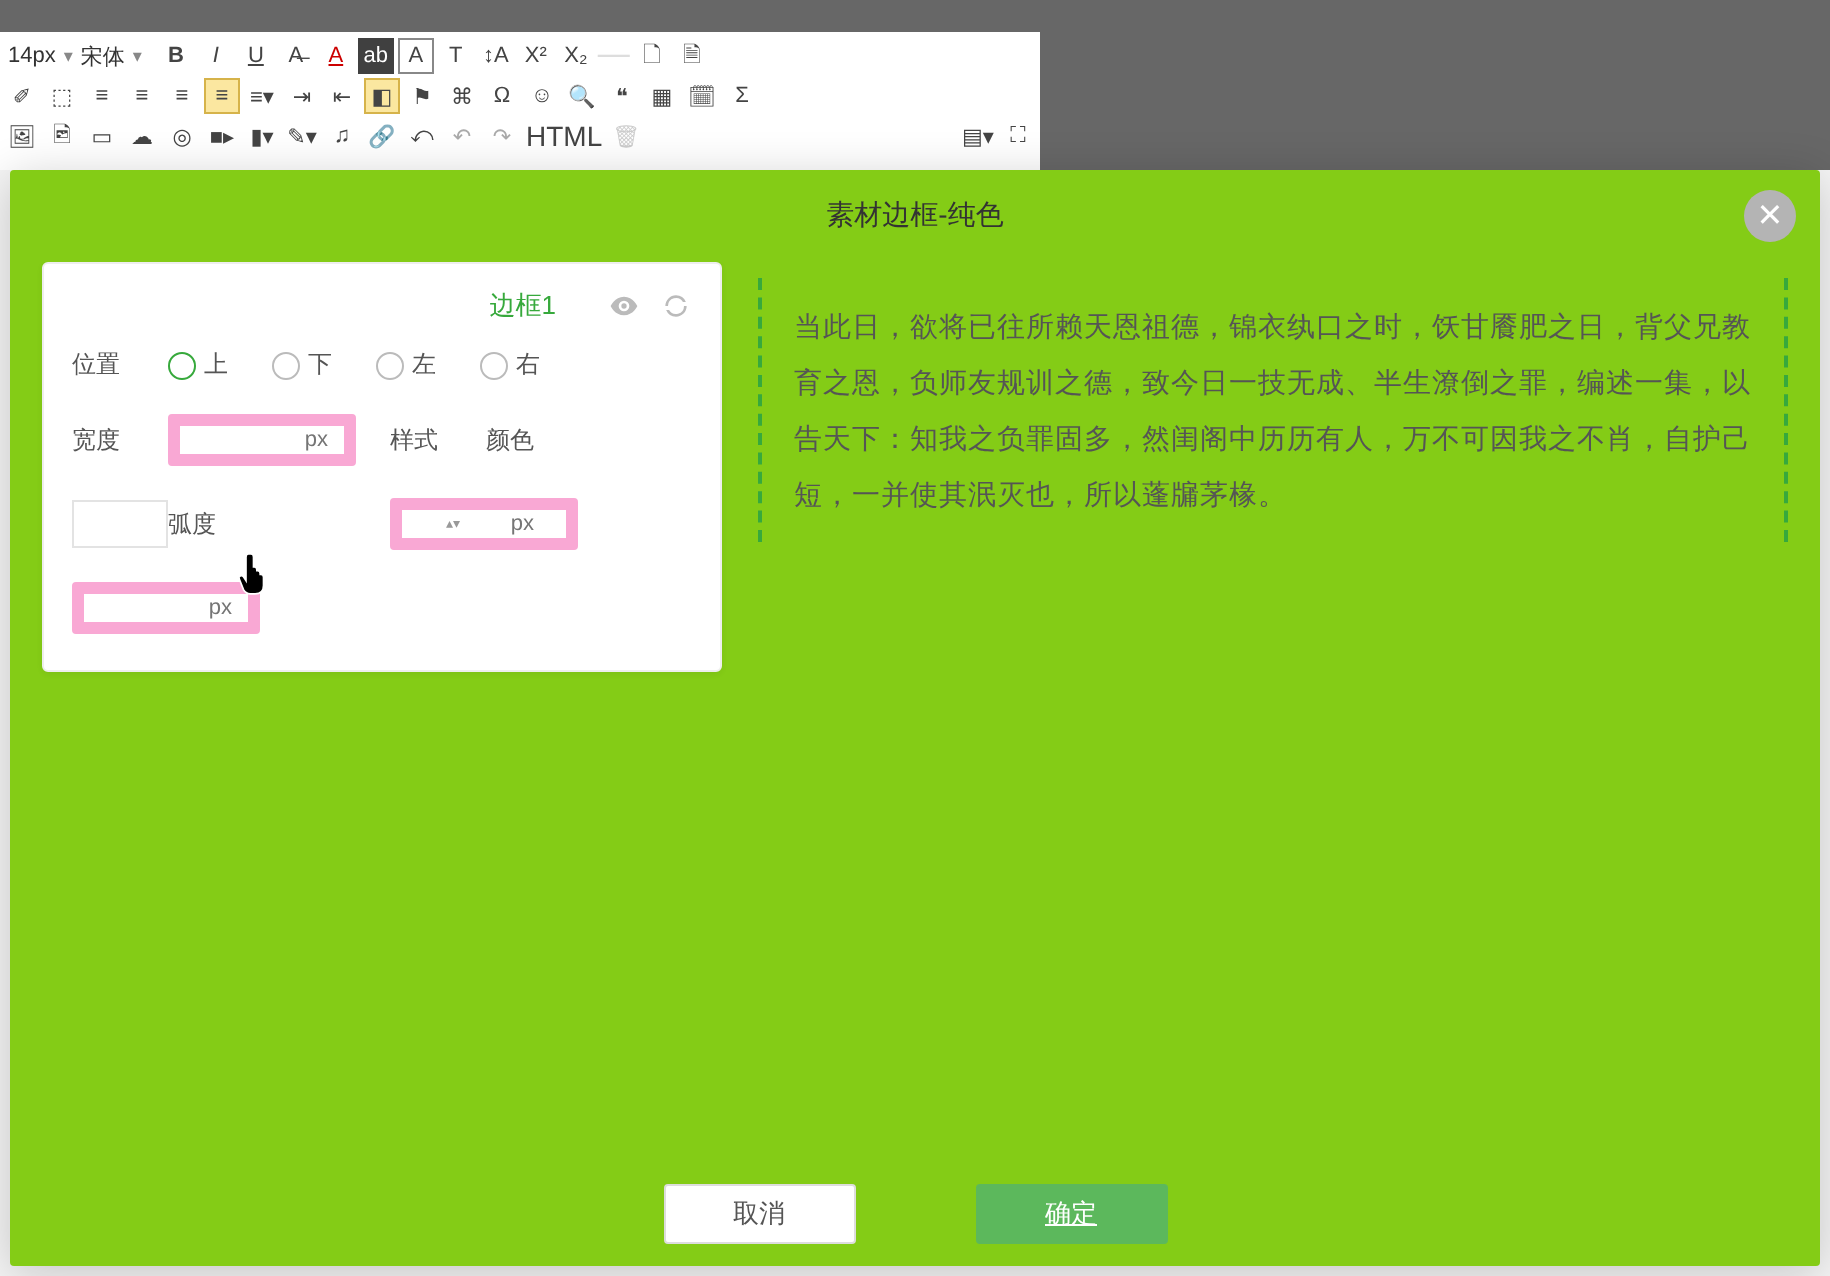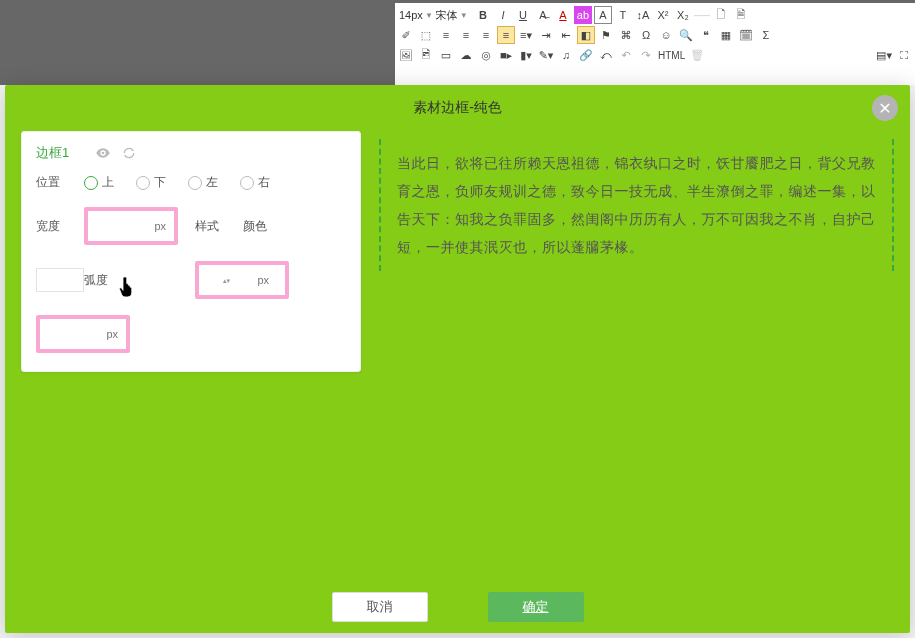--- a/index.html
+++ b/index.html
@@ -1,48 +1,48 @@
 <!DOCTYPE html>
 <html><head>
 <meta charset="utf-8">
 <style>
 * { box-sizing: border-box; margin: 0; padding: 0; }
 body { font-family: "Microsoft YaHei", Arial, sans-serif; background: #f5f5f5; width: 915px; height: 638px; overflow: hidden; position: relative; }
 
 
-.bg-toolbar { position: absolute; top: 0; left: 0; right: 0; height: 85px; background: rgba(0,0,0,0.35); display: flex; justify-content: flex-end; padding-top: 3px; }
+.bg-toolbar { position: absolute; top: 0; left: 0; right: 0; height: 85px; background: rgba(0,0,0,0.35); display: flex; justify-content: flex-start; padding-top: 16px; }
 .tb-inner { width: 520px; background: #fff; padding: 2px; }
 .tb-row { display: flex; align-items: center; gap: 2px; padding: 1px 0; }
 .tb-btn { width: 18px; height: 18px; font-size: 11px; color: #444; display: inline-flex; align-items: center; justify-content: center; border: 1px solid transparent; background: none; }
 .tb-btn.active { background: #fbe7a0; border-color: #d6b34a; }
 .tb-sel { font-size: 11px; color: #333; border: none; background: none; padding: 0 2px; }
 .dim { position: absolute; inset: 0; background: rgba(0,0,0,0.35); z-index: -1; }
 
 
 .modal { position: absolute; top: 85px; left: 5px; right: 5px; bottom: 5px; background: #84cc16; border-radius: 2px; box-shadow: 0 4px 24px rgba(0,0,0,.2); display: flex; flex-direction: column; }
 .modal-hdr { height: 46px; display: flex; align-items: center; justify-content: center; position: relative; border-bottom: 0; }
 .modal-title { font-size: 14px; color: #333; }
 .modal-close { position: absolute; right: 12px; top: 10px; width: 26px; height: 26px; border-radius: 50%; background: #b4b4b4; color: #fff; display: flex; align-items: center; justify-content: center; cursor: pointer; font-size: 16px; }
 .modal-body { flex: 1; display: flex; gap: 18px; padding: 0 16px 8px 16px; overflow: hidden; }
 
 
 .panel { width: 340px; background: #fff; border: 1px solid #eee; border-radius: 3px; box-shadow: 0 1px 3px rgba(0,0,0,.06); padding: 12px 14px 18px 14px; align-self: start; }
-.panel-hdr { display: flex; align-items: center; justify-content: flex-start; margin-bottom: 12px; gap: 26px; }
+.panel-hdr { display: flex; align-items: center; justify-content: flex-end; margin-bottom: 12px; gap: 26px; }
 .panel-title { color: #37a93c; font-size: 13px; }
 .panel-icons { display: flex; gap: 10px; color: #bbb; }
 .eye, .refresh { width: 16px; height: 16px; display: inline-flex; align-items: center; justify-content: center; cursor: pointer; }
 .eye svg, .refresh svg { width: 16px; height: 16px; fill: #bbb; }
 
 .form-grid { display: grid; grid-template-columns: 40px 1fr 40px 1fr; row-gap: 16px; column-gap: 8px; align-items: center; font-size: 12px; color: #555; }
 .form-grid .full { grid-column: 2 / 5; }
 .radio-row { display: flex; gap: 22px; align-items: center; }
 .radio { display: inline-flex; align-items: center; gap: 4px; cursor: pointer; color: #555; font-size: 12px; }
 .radio .dot { width: 14px; height: 14px; border: 1.5px solid #bbb; border-radius: 50%; display: inline-block; position: relative; }
 .radio.selected .dot { border-color: #37a93c; }
-.inp { width: 94px; height: 38px; border: 4px solid #f9a8d4; border-radius: 2px; font-size: 11px; color: #aaa; text-align: right; padding: 0 8px; background: #fff; }
+.inp { width: 94px; height: 26px; border: 6px solid #f9a8d4; border-radius: 2px; font-size: 11px; color: #aaa; text-align: right; padding: 0 8px; background: #fff; }
 .sel { width: 94px; height: 26px; border: 1px solid #e3e3e3; border-radius: 2px; font-size: 12px; color: #666; padding: 0 6px; background: #fff; appearance: none; background-image: linear-gradient(45deg, transparent 50%, #aaa 50%), linear-gradient(-45deg, transparent 50%, #aaa 50%); background-size: 5px 5px, 5px 5px; background-position: right 10px center, right 5px center; background-repeat: no-repeat; }
 .color-box { width: 48px; height: 24px; border: 1px solid #e3e3e3; background: #fff; cursor: pointer; }
 .inp-unit { position: relative; display: inline-block; }
 .inp-unit .spin { position: absolute; right: 2px; top: 2px; bottom: 2px; width: 10px; display: flex; flex-direction: column; justify-content: center; color: #999; font-size: 7px; line-height: 7px; }
 
 
 .preview { flex: 1; padding: 8px 0; }
 .preview-box { border-left: 2px dashed #37a93c; border-right: 2px dashed #37a93c; padding: 10px 16px; font-size: 14px; line-height: 2; color: #555; letter-spacing: 0.5px; }
 
 
@@ -70,21 +70,21 @@
       <button class="tb-btn">
           <i>I</i>
         </button>
       <button class="tb-btn">
           <u>U</u>
         </button>
       <button class="tb-btn">A̶</button>
       <button class="tb-btn" style="color:#c00">
           <u>A</u>
         </button>
-      <button class="tb-btn" style="background:#d946ef;color:#fff">ab</button>
+      <button class="tb-btn" style="background:#404040;color:#fff">ab</button>
       <button class="tb-btn" style="border:1px solid #888">A</button>
       <button class="tb-btn">T</button>
       <button class="tb-btn">↕A</button>
       <button class="tb-btn">X²</button>
       <button class="tb-btn">X₂</button>
       <span style="color:#ddd">—</span>
       <button class="tb-btn">🗋</button>
       <button class="tb-btn">🗎</button>
     </div>
     <div class="tb-row">
@@ -115,21 +115,21 @@
       <button class="tb-btn">☁</button>
       <button class="tb-btn">◎</button>
       <button class="tb-btn">■▸</button>
       <button class="tb-btn">▮▾</button>
       <button class="tb-btn">✎▾</button>
       <button class="tb-btn">♫</button>
       <button class="tb-btn">🔗</button>
       <button class="tb-btn">⤺</button>
       <button class="tb-btn" style="color:#aaa">↶</button>
       <button class="tb-btn" style="color:#aaa">↷</button>
-      <span class="tb-btn" style="width:auto;font-size:10px">HTML</span>
+      <span class="tb-btn" style="width:auto;font-size:14px">HTML</span>
       <button class="tb-btn" style="color:#ccc">🗑</button>
       <span style="flex:1"></span>
       <button class="tb-btn">▤▾</button>
       <button class="tb-btn">⛶</button>
     </div>
   </div>
   <div class="dim"></div>
 </div>
 
 <div class="modal">

